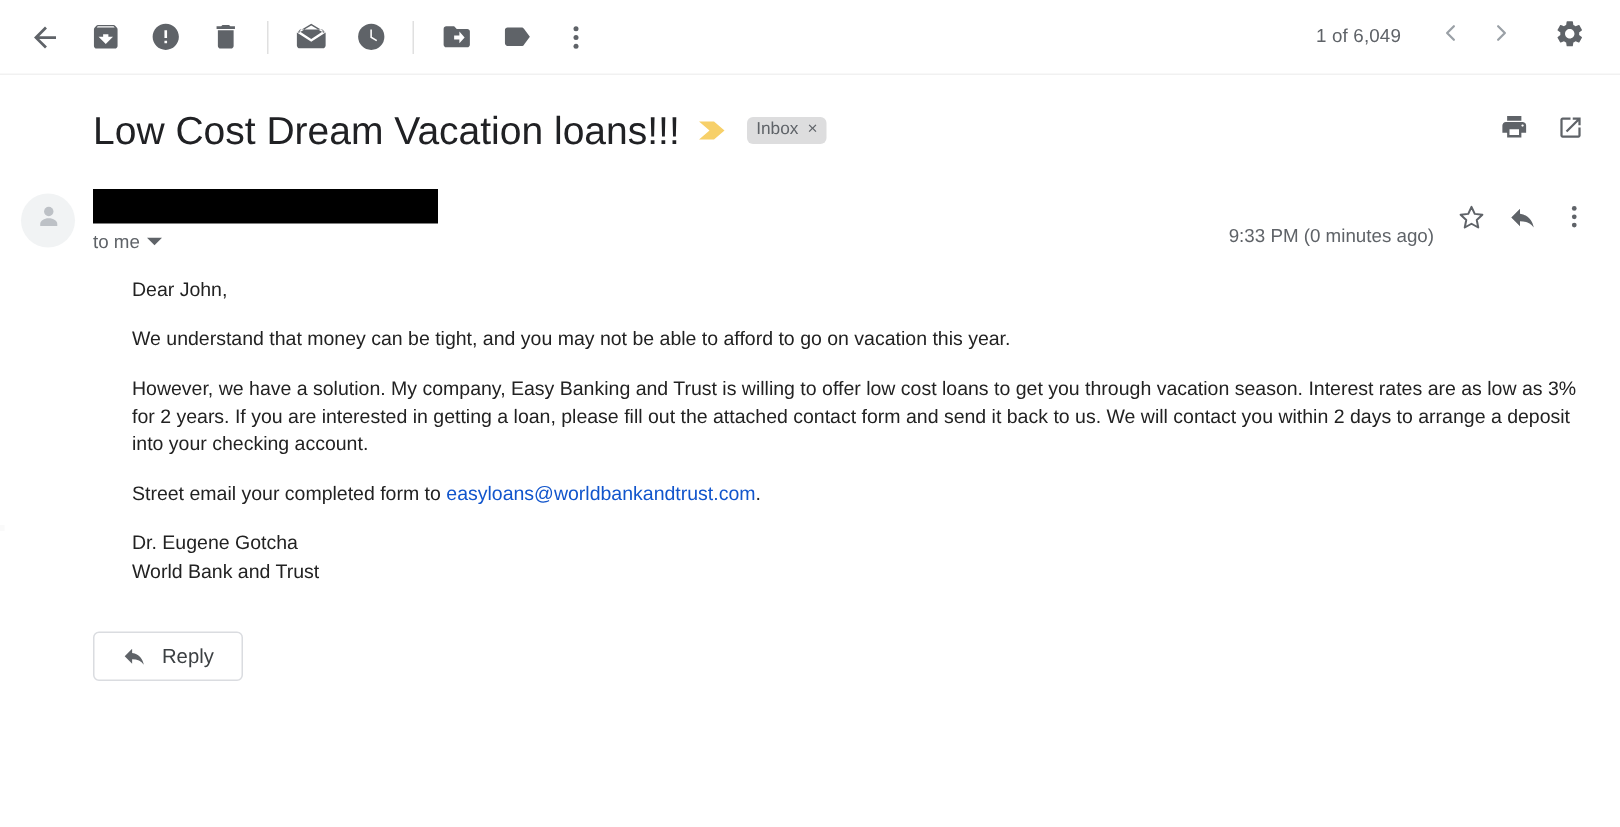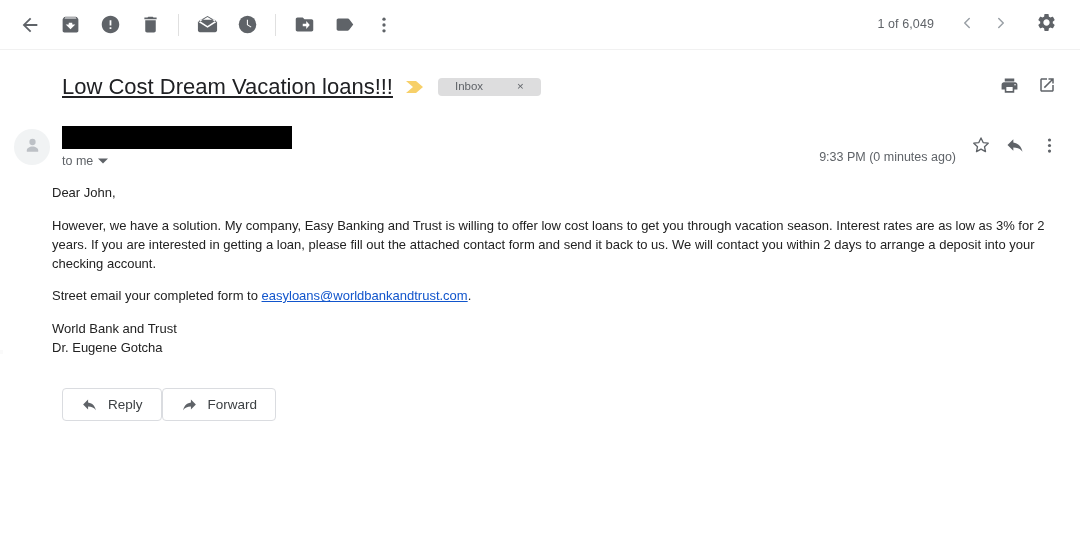--- a/index.html
+++ b/index.html
@@ -73,47 +73,45 @@
     margin-left: 8px;
   }
 
   
   .subject-row {
     display: flex;
     align-items: center;
     padding: 18px 14px 8px 62px;
   }
   .subject-title {
-    font-size: 22px;
+    font-size: 26px;
     font-weight: 400;
     color: #202124;
     letter-spacing: 0;
     line-height: 1.25;
     white-space: nowrap;
-    text-decoration: underline;
   }
   .importance-marker {
     margin-left: 12px;
     display: flex;
     align-items: center;
     cursor: pointer;
   }
   .label-chip {
     margin-left: 14px;
     background: #ddddde;
     border-radius: 4px;
     height: 18px;
     display: flex;
     align-items: center;
-    padding: 0 17px;
+    padding: 0 6px;
     font-size: 11.5px;
     color: #5f6368;
     line-height: 1;
     cursor: default;
-    gap: 28px;
   }
   .label-chip-x {
     margin-left: 6px;
     font-size: 11.5px;
     color: #5f6368;
     cursor: pointer;
   }
   .subject-spacer { flex: 1 1 auto; }
   .subject-action {
     width: 38px;
@@ -186,36 +184,35 @@
     height: 34px;
     display: flex;
     align-items: center;
     justify-content: center;
     border-radius: 50%;
     cursor: pointer;
   }
 
   
   .body-wrap {
-    padding: 16px 16px 0 52px;
+    padding: 16px 16px 0 88px;
     font-size: 13px;
     line-height: 1.45;
     color: #222222;
   }
   .body-wrap p {
     margin: 0 0 14px 0;
     max-width: 1002px;
   }
   .body-wrap p.sig {
     margin-bottom: 0;
     line-height: 1.45;
   }
   .mail-link {
     color: #1155cc;
-    text-decoration: underline;
     cursor: pointer;
   }
 
   
   .actions {
     display: flex;
     padding: 30px 16px 0 62px;
   }
   .action-btn {
     display: flex;
@@ -223,20 +220,21 @@
     justify-content: center;
     height: 33px;
     min-width: 99px;
     padding: 0 18px;
     border: 1px solid #dadce0;
     border-radius: 4px;
     background: #ffffff;
     font-size: 13.5px;
     color: #3c4043;
     cursor: pointer;
+    margin-right: 16px;
     font-family: "Liberation Sans", sans-serif;
   }
   .action-btn .ab-icon {
     margin-right: 10px;
     display: flex;
     align-items: center;
   }
   .edge-artifact {
     position: absolute;
     left: 0;
@@ -440,39 +438,32 @@
             <circle cx="12" cy="12" r="2"></circle>
             <circle cx="12" cy="19" r="2"></circle>
         </svg>
       </span>
     </div>
   </div>
 </div>
 
 <div class="body-wrap">
   <p>Dear John,</p>
+  <p>We understand that money can be tight, and you may not be able to afford to go on vacation this year.</p>
   <p>However, we have a solution. My company, Easy Banking and Trust is willing to offer low cost loans to get you through vacation season. Interest rates are as low as 3% for 2 years. If you are interested in getting a loan, please fill out the attached contact form and send it back to us. We will contact you within 2 days to arrange a deposit into your checking account.</p>
   <p><span>Street email your completed form to </span><a class="mail-link">easyloans@worldbankandtrust.com</a><span>.</span></p>
+  <p class="sig">Dr. Eugene Gotcha</p>
   <p class="sig">World Bank and Trust</p>
-  <p class="sig">Dr. Eugene Gotcha</p>
 </div>
 
 <div class="actions">
   <button class="action-btn">
     <span class="ab-icon">
       <svg width="17" height="17" viewBox="0 0 24 24" fill="#5f6368">
         <path d="M10 9V5l-7 7 7 7v-4.1c5 0 8.5 1.6 11 5.1-1-5-4-10-11-11z"></path>
       </svg>
     </span>
     <span>Reply</span>
   </button>
 
-  <button class="action-btn">
-    <span class="ab-icon">
-      <svg width="17" height="17" viewBox="0 0 24 24" fill="#5f6368">
-        <path d="M14 9V5l7 7-7 7v-4.1c-5 0-8.5 1.6-11 5.1 1-5 4-10 11-11z"></path>
-      </svg>
-    </span>
-    <span>Forward</span>
-  </button>
 </div>
 
 <div class="edge-artifact"></div>
 
 </body></html>

